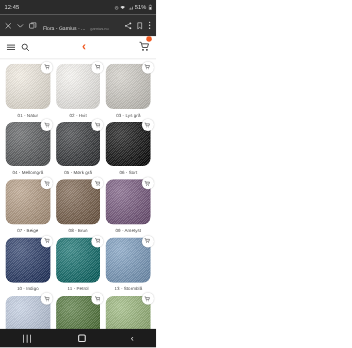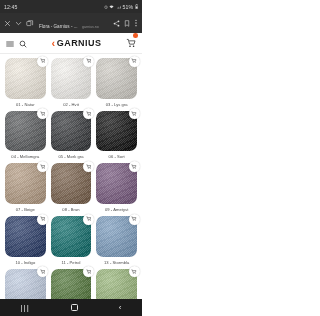--- a/index.html
+++ b/index.html
@@ -194,21 +194,20 @@
       </span>
       <span>
         <svg width="8" height="8" viewBox="0 0 12 12">
             <circle cx="5.2" cy="5.2" r="3.5" fill="none" stroke="#222" stroke-width="1.1"></circle>
             <path d="M7.9 7.9l2.6 2.6" stroke="#222" stroke-width="1.1" stroke-linecap="round"></path>
           </svg>
       </span>
     </span>
     <span class="logo">
       <span class="logo-chev">‹</span>
-      <span class="logo-text">GARNIUS</span>
     </span>
     <span class="cart">
       <svg width="10" height="10" viewBox="0 0 14 14">
         <path d="M1.2 2h2l1.8 6.6h6.2l1.4-4.6H4.4" fill="none" stroke="#222" stroke-width="1"></path>
         <circle cx="5.6" cy="11.6" r="1.1" fill="#222"></circle>
           <circle cx="10.6" cy="11.6" r="1.1" fill="#222"></circle>
       </svg>
       <span class="cart-badge"></span>
     </span>
   </div>

